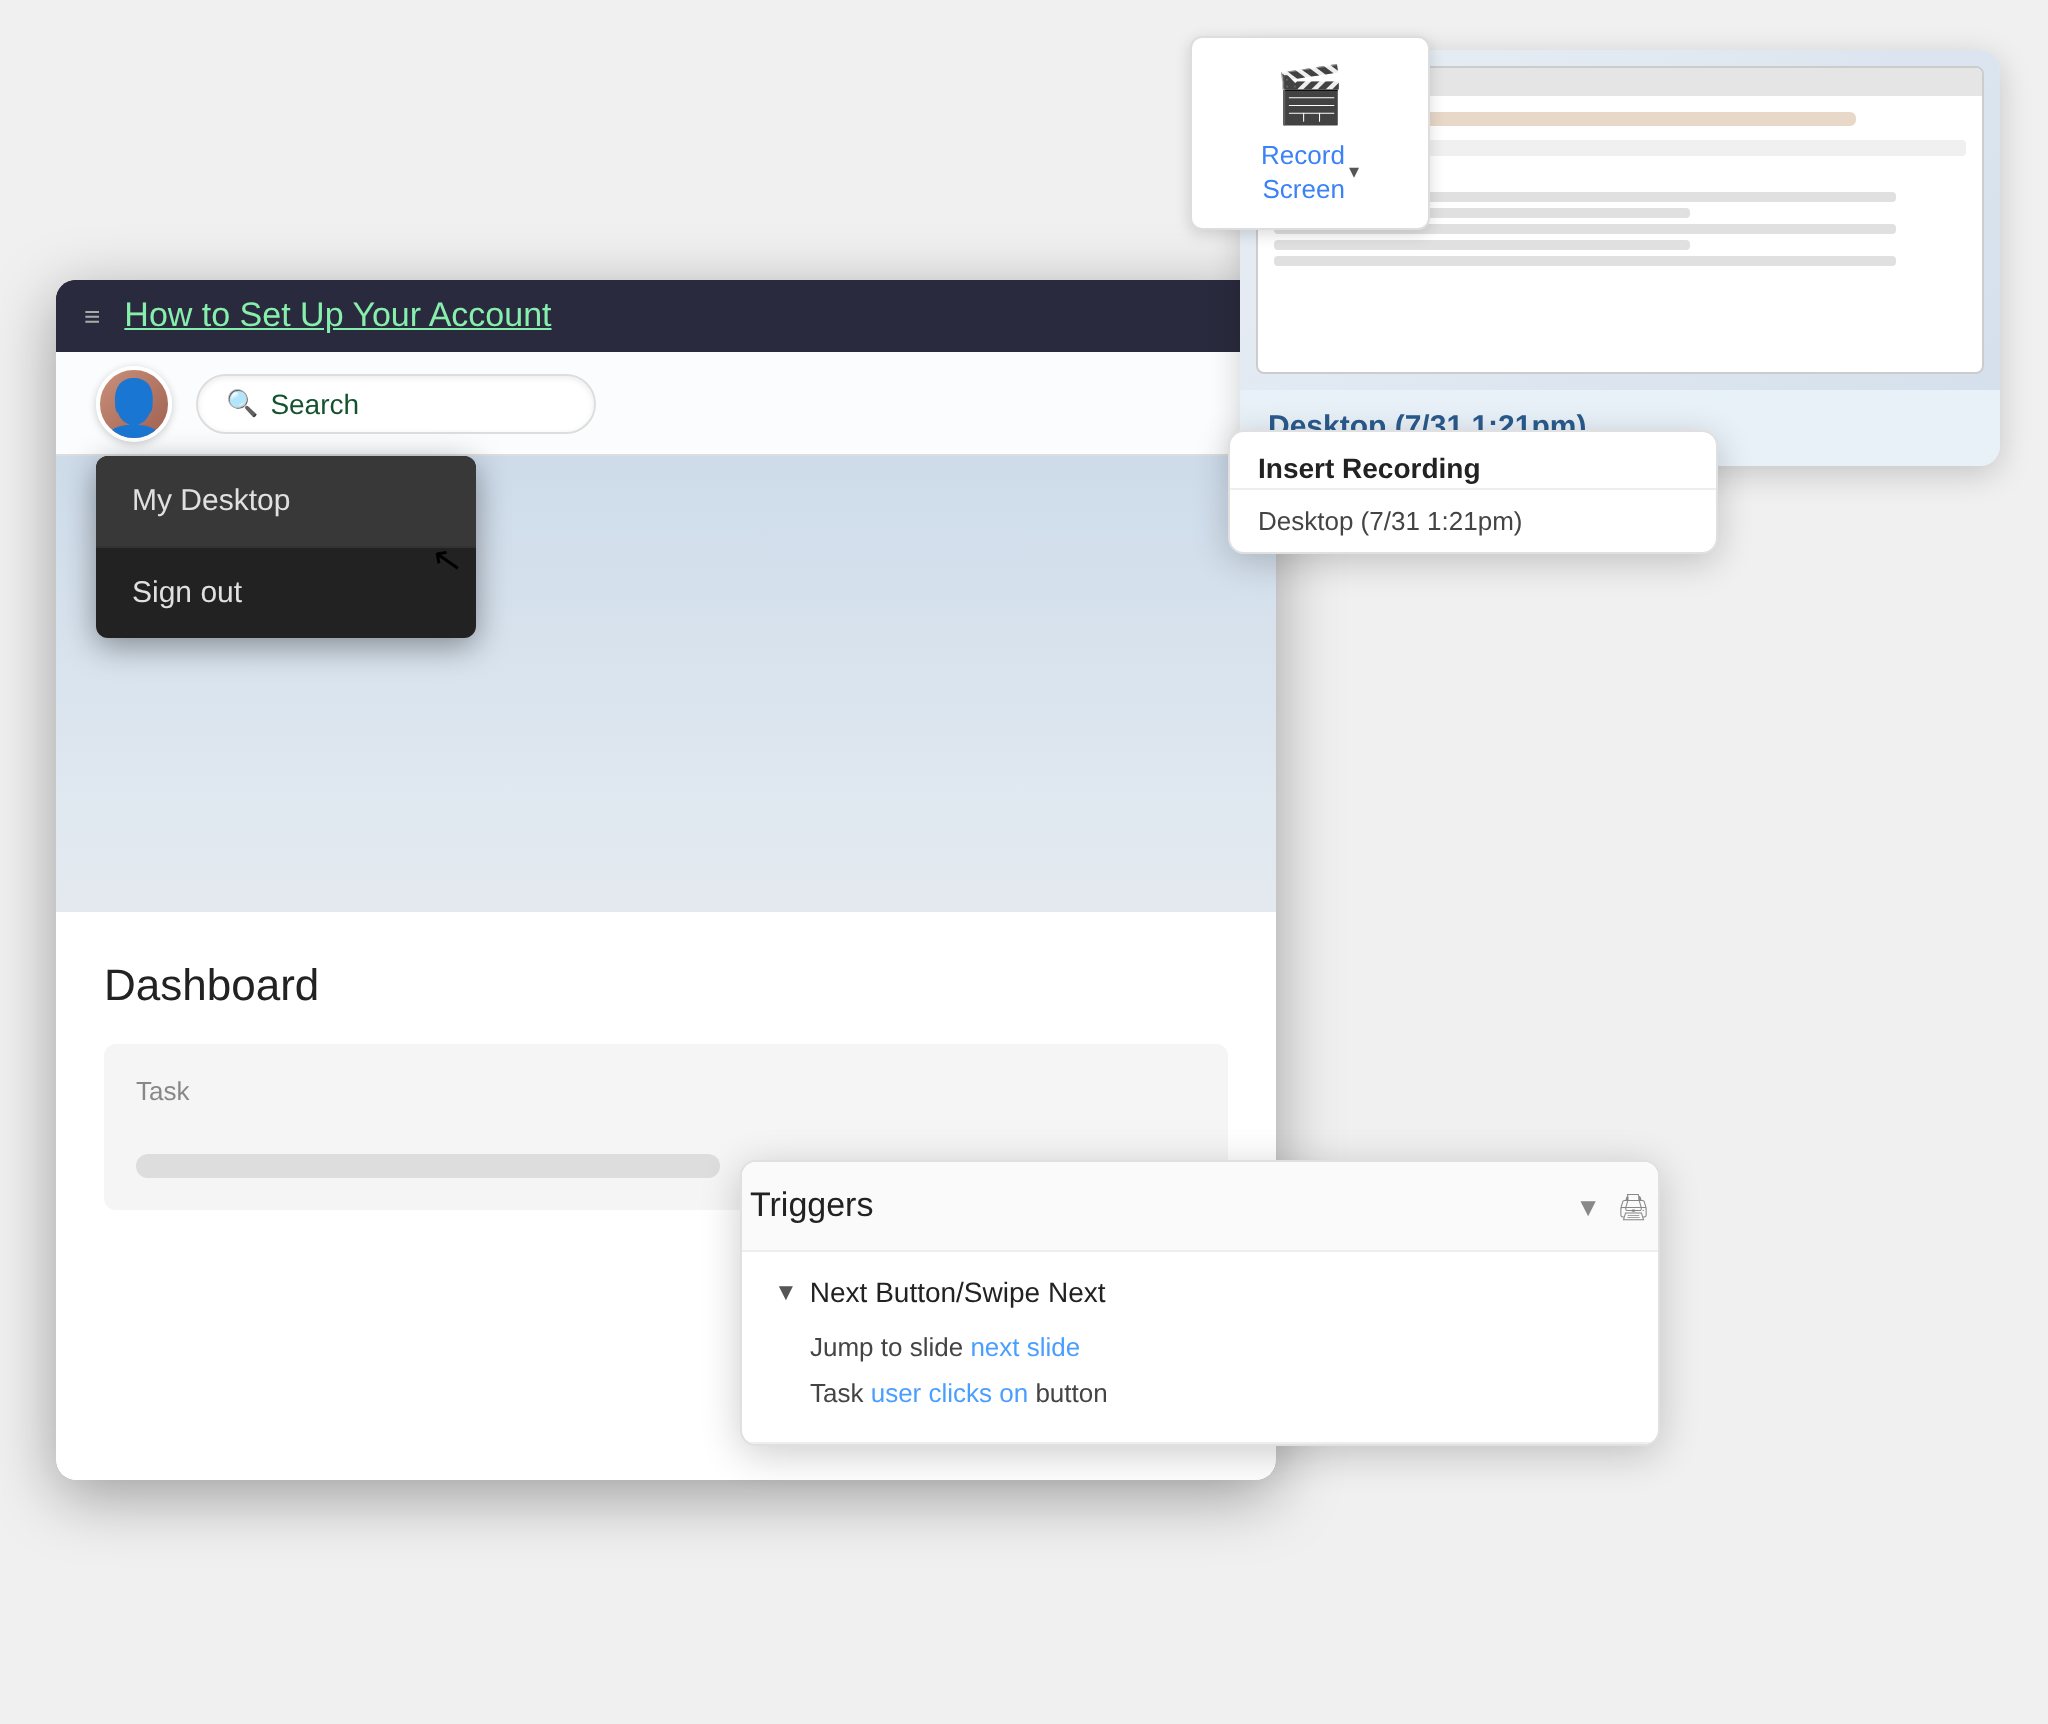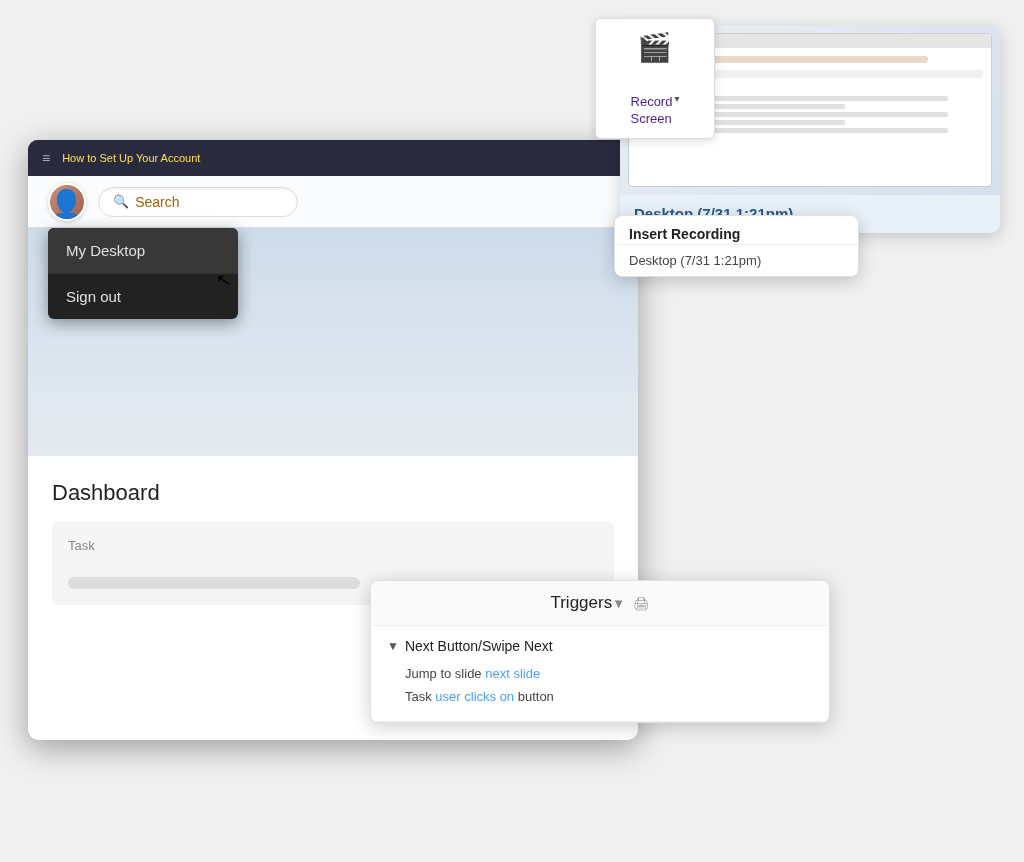--- a/index.html
+++ b/index.html
@@ -191,22 +191,23 @@
       align-items: center;
       padding: 0 14px;
       gap: 8px;
     }
     .browser-menu-icon {
       color: #aaa;
       font-size: 14px;
       margin-right: 4px;
     }
     .browser-title-text {
-      color: #fde047;
-      font-size: 11px;
+      color: #86efac;
+      font-size: 17px;
+      text-decoration: underline;
     }
     .browser-content {
       background: linear-gradient(180deg, #c8d8e8 0%, #e0e8f0 40%, #f5f0e8 100%);
       width: 100%;
       height: calc(100% - 36px);
       position: relative;
       overflow: hidden;
     }
 
     
@@ -247,21 +248,21 @@
       gap: 6px;
       width: 200px;
       box-shadow: inset 0 1px 3px rgba(0,0,0,0.08);
     }
     .search-icon-inner {
       color: #888;
       font-size: 13px;
     }
     .search-text {
       font-size: 14px;
-      color: #a16207;
+      color: #14532d;
     }
 
     
     .dropdown-menu {
       position: absolute;
       top: 52px;
       left: 20px;
       width: 190px;
       background: #222;
       border-radius: 6px;
@@ -360,21 +361,21 @@
       background: #fff;
       border-radius: 8px;
       box-shadow: 0 4px 20px rgba(0,0,0,0.2);
       z-index: 8;
       border: 1px solid #e0e0e0;
       overflow: hidden;
     }
     .triggers-header {
       display: flex;
       align-items: center;
-      justify-content: center;
+      justify-content: space-between;
       padding: 12px 4px;
       border-bottom: 1px solid #eee;
       background: #fafafa;
     }
     .triggers-title {
       font-size: 17px;
       font-weight: 500;
       color: #222;
     }
     .triggers-icons {
@@ -431,21 +432,21 @@
     .trigger-action .highlight {
       color: #4a9eff;
     }
   </style>
 </head>
 <body>
 
 <div class="record-screen-btn">
   <span class="record-screen-icon">🎬</span>
   <span class="record-screen-label">
-    <span style="white-space:pre-line;text-align:left;font-size:13px;color:#4c1d95;margin-top:24px;">Record
+    <span style="white-space:pre-line;text-align:right;font-size:13px;color:#3b82f6;">Record
 Screen</span>
     <span class="arrow">▾</span>
   </span>
 </div>
 
 <div class="desktop-card">
   <div class="desktop-card-preview">
     <div class="mini-browser">
       <div class="mini-browser-bar">
         <div class="mini-dot r"></div>

